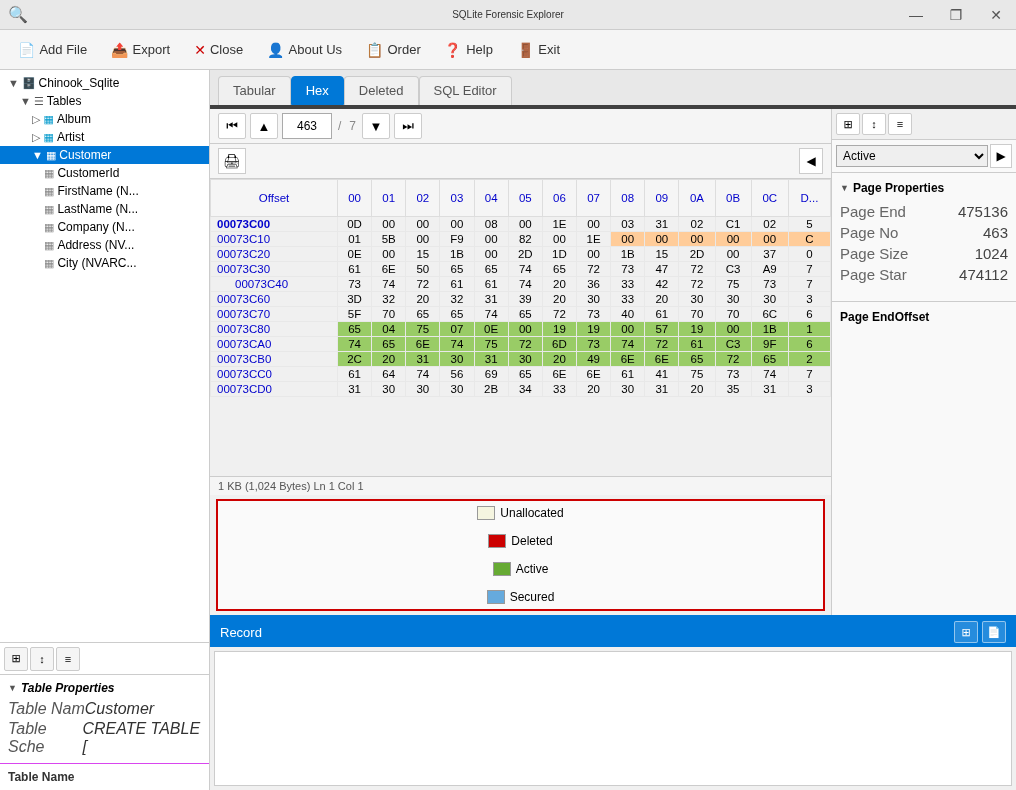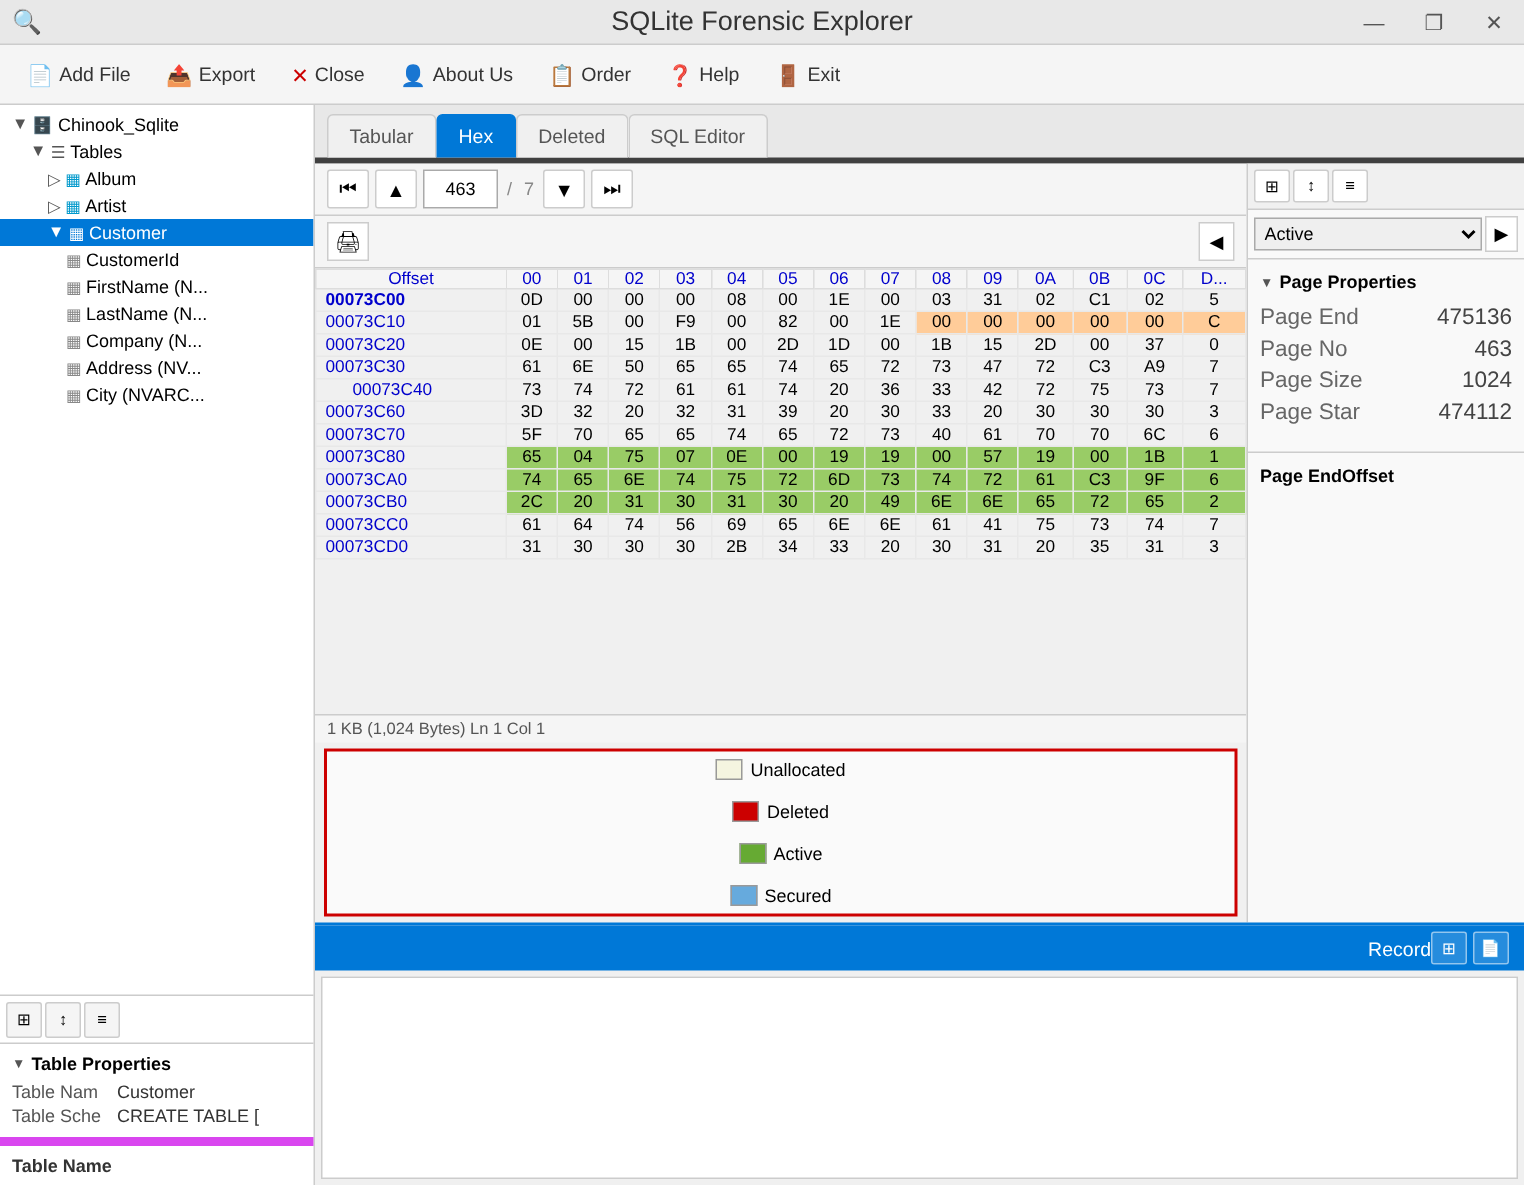--- a/index.html
+++ b/index.html
@@ -8,21 +8,21 @@
     
     .title-bar {
       background: #e8e8e8;
       height: 30px;
       display: flex;
       align-items: center;
       justify-content: center;
       border-bottom: 1px solid #ccc;
       position: relative;
     }
-    .title-bar-text { font-size: 18px; color: #333; }
+    .title-bar-text { font-size: 10px; color: #333; }
     .title-bar-controls {
       position: absolute;
       right: 0;
       top: 0;
       height: 100%;
       display: flex;
       align-items: center;
     }
     .title-btn {
       width: 40px;
@@ -123,38 +123,39 @@
       justify-content: center;
       cursor: pointer;
       border: 1px solid #ccc;
       border-radius: 2px;
       background: #f5f5f5;
       font-size: 11px;
     }
 
     .table-props {
       padding: 6px 8px;
-      border-bottom: 6px solid #d946ef;
+      border-bottom: 1px solid #d946ef;
+      font-style: italic;
     }
     .props-header {
       font-weight: bold;
       font-size: 12px;
       margin-bottom: 4px;
       display: flex;
       align-items: center;
       gap: 4px;
     }
     .props-header::before {
       content: '▼';
       font-size: 9px;
       color: #555;
     }
     .prop-row {
       display: flex;
-      font-size: 12px;
+      font-size: 16px;
       padding: 1px 0;
     }
     .prop-label { color: #555; min-width: 70px; }
     .prop-value { color: #333; }
 
     .bottom-label {
       padding: 6px 8px;
       font-size: 12px;
       font-weight: bold;
       color: #333;
@@ -272,21 +273,21 @@
     .hex-table {
       font-family: 'Courier New', monospace;
       font-size: 11.5px;
       border-collapse: collapse;
       width: 100%;
     }
 
     .hex-table thead th {
       background: #f5f5f5;
       border: 1px solid #ddd;
-      padding: 0 4px;
+      padding: 12px 4px;
       color: #0000cc;
       font-weight: normal;
       text-align: center;
       position: sticky;
       top: 0;
     }
 
     .hex-table tbody td {
       border: 1px solid #e8e8e8;
       padding: 1px 3px;
@@ -414,21 +415,21 @@
       display: flex;
       flex-direction: column;
     }
     .record-header {
       background: #0078d7;
       color: #fff;
       padding: 4px 10px;
       font-size: 13px;
       display: flex;
       align-items: center;
-      justify-content: flex-end;
+      justify-content: space-between;
     }
     .record-header-btns {
       display: flex;
       gap: 4px;
     }
     .record-tool-btn {
       width: 24px;
       height: 22px;
       display: flex;
       align-items: center;

